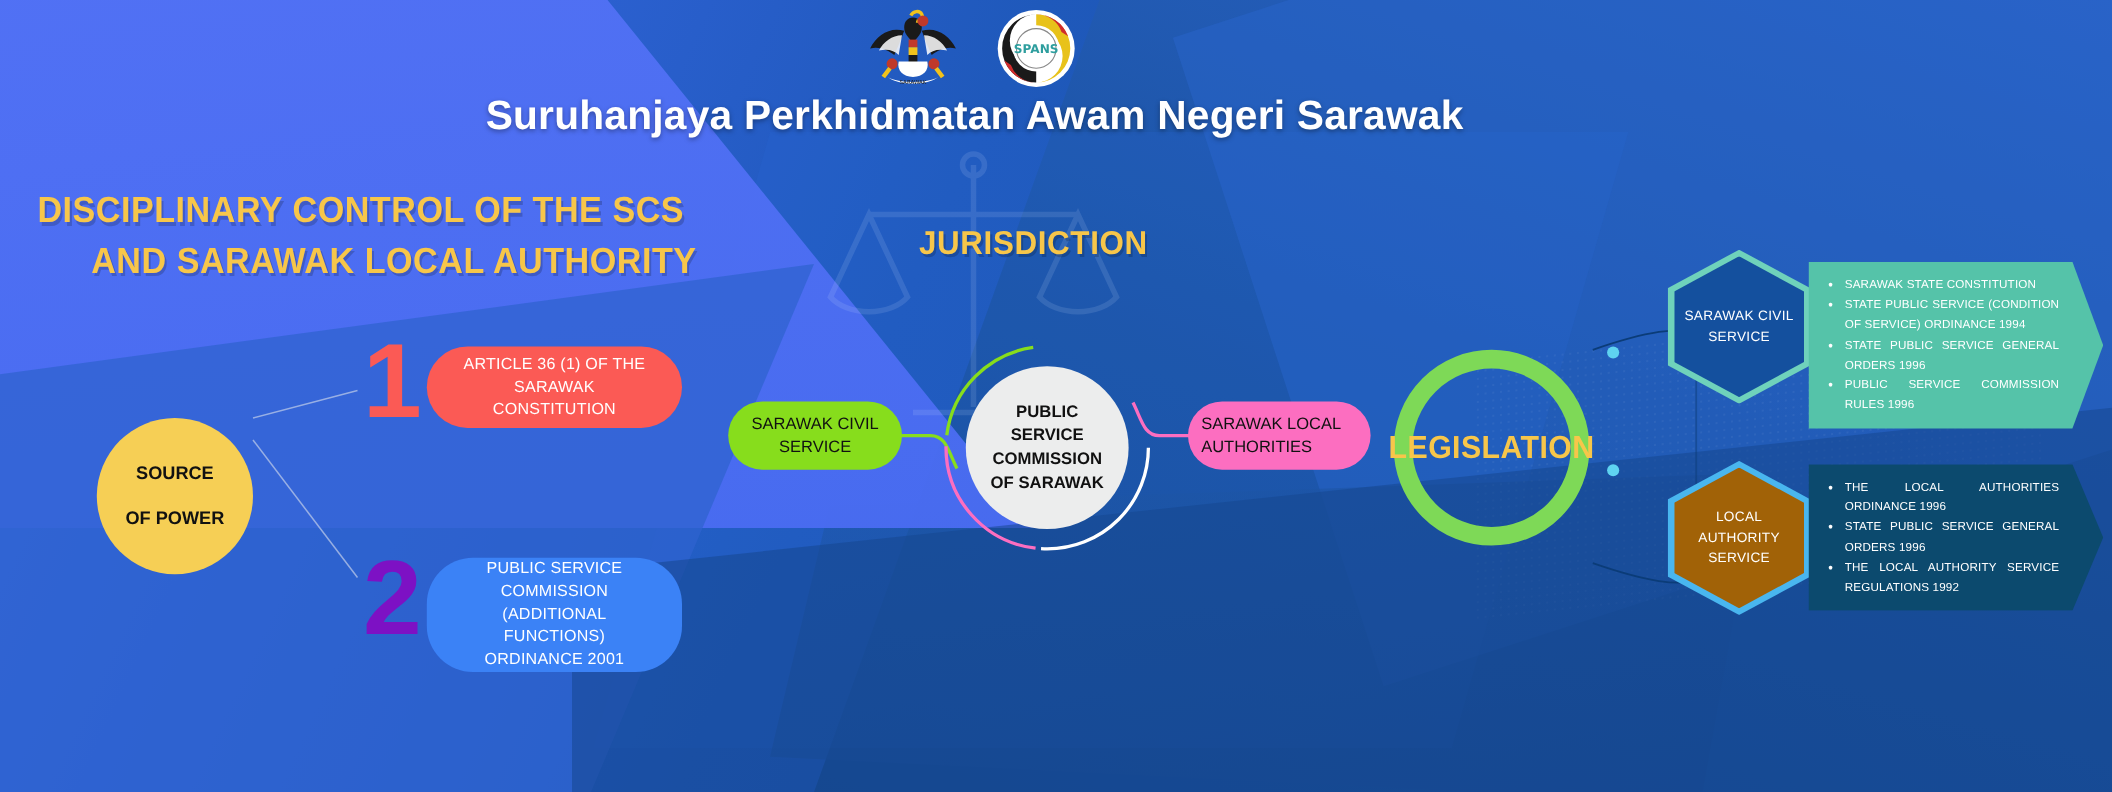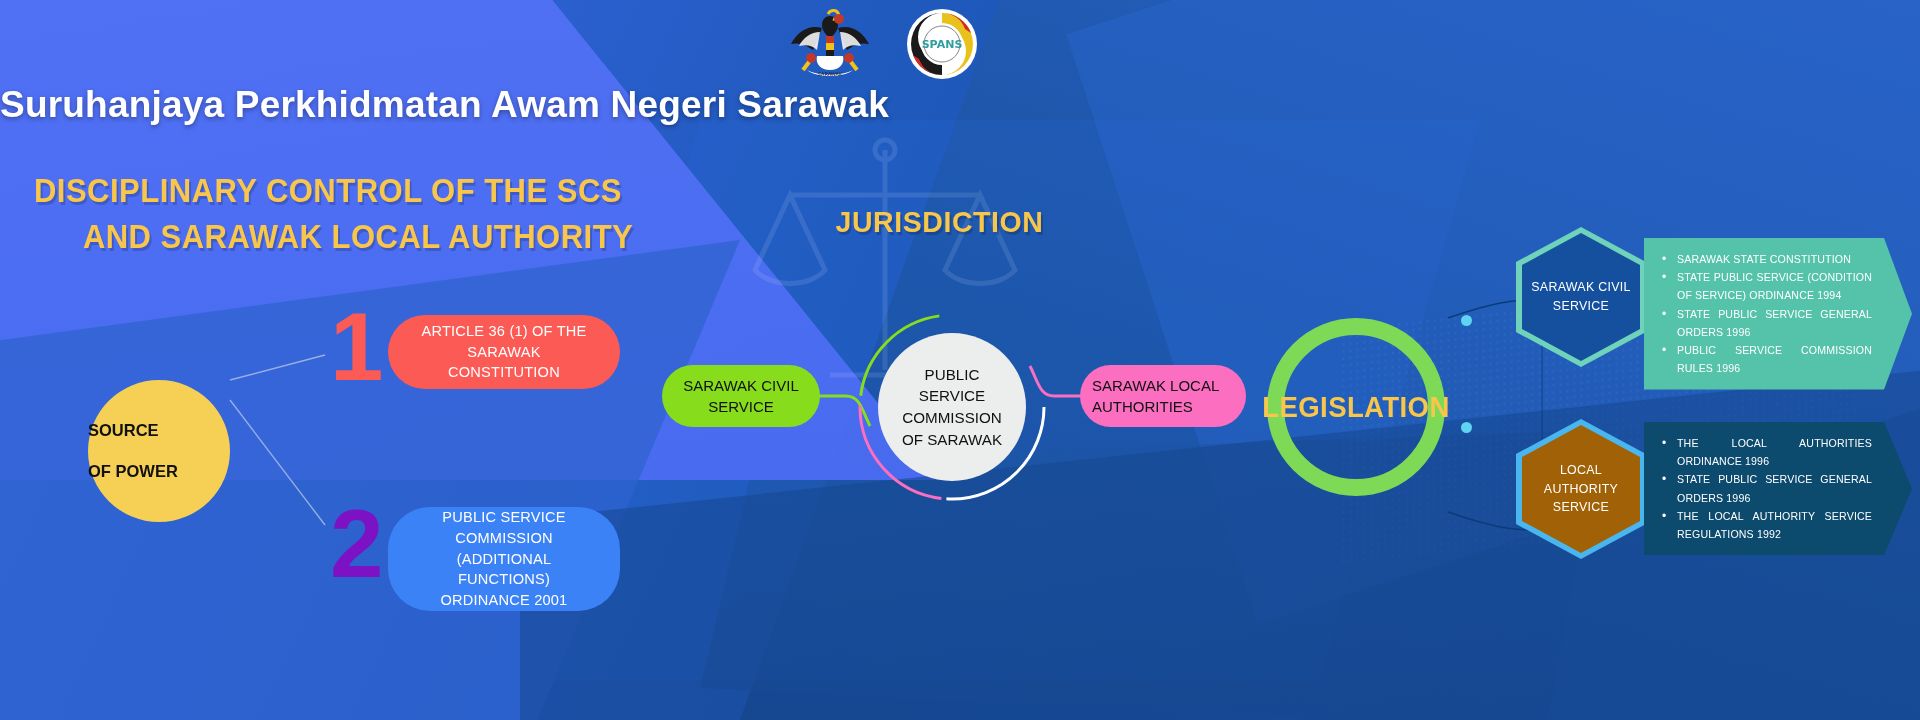--- a/index.html
+++ b/index.html
@@ -68,21 +68,21 @@
     background:linear-gradient(170deg,#1e58ab,#17488f);
     clip-path:polygon(6% 10%, 100% 0, 94% 100%, 0 86%);
     opacity:.6;
   }
 
   
   .header { position:absolute; left:0; top:0; width:1772px; height:140px; z-index:6; }
   .logos { position:absolute; left:0; right:0; top:6px; display:flex; justify-content:center; gap:26px; }
   .logo-box { width:86px; height:76px; display:flex; align-items:center; justify-content:center; }
   .header-title {
-    position:absolute; left:0; right:0; top:84px; text-align:left;
+    position:absolute; left:0; right:0; top:84px; text-align:center;
     font-size:37px; font-weight:bold; color:#ffffff; letter-spacing:.2px;
     text-shadow:0 2px 5px rgba(0,0,0,.35);
     font-family:"Liberation Sans", sans-serif;
   }
 
   
   .main-title {
     position:absolute; left:34px; top:168px; width:640px; z-index:6;
     color:#f7c64a; font-weight:bold; font-size:33px; line-height:1.38;
     letter-spacing:.5px;
@@ -95,21 +95,21 @@
     position:absolute; left:830px; top:205px; z-index:6;
     color:#f7c64a; font-weight:bold; font-size:30px; letter-spacing:.6px;
     text-shadow:2px 3px 0 rgba(0,0,0,.18);
     transform:scaleX(.95);
   }
 
   
   .source-circle {
     position:absolute; left:88px; top:380px; width:142px; height:142px; z-index:7;
     border-radius:50%; background:#f6cf55;
-    display:flex; flex-direction:column; align-items:flex-start; justify-content:center;
+    display:flex; flex-direction:column; align-items:center; justify-content:center;
     color:#111; font-weight:bold; font-size:16.5px; line-height:1.45; text-align:center;gap:17px;
   }
 
   .connector { position:absolute; z-index:5; }
 
   .num-row { position:absolute; z-index:7; height:74px; }
   .num-row .big-num {
     position:absolute; left:0; top:-16px;
     font-size:96px; font-weight:bold; line-height:1;
     font-family:"Liberation Sans", sans-serif;
@@ -126,21 +126,21 @@
   .row1 .pill-box { background:#fb5a55; width:232px; }
   .row2 { left:330px; top:512px; width:290px; }
   .row2 .big-num { color:#7d11c4; }
   .row2 .pill-box { background:#3b82f6; width:232px; height:104px; border-radius:42px; top:-5px; }
 
   
   .psc-circle {
     position:absolute; left:878px; top:333px; width:148px; height:148px; z-index:8;
     border-radius:50%; background:#eceded;
     display:flex; align-items:center; justify-content:center;
-    color:#111; font-weight:normal; font-size:15.2px; line-height:1.42; text-align:center;
+    color:#111; font-weight:bold; font-size:15.2px; line-height:1.42; text-align:center;
     padding:0 12px;
   }
   .psc-ring { position:absolute; left:854px; top:309px; width:196px; height:196px; z-index:7; }
 
   .scs-pill {
     position:absolute; left:662px; top:365px; width:158px; height:62px; z-index:7;
     background:#87dd1c; border-radius:31px;
     display:flex; align-items:center; justify-content:center;
     color:#111; font-size:15px; line-height:1.4; text-align:center; padding:0 12px;
   }

